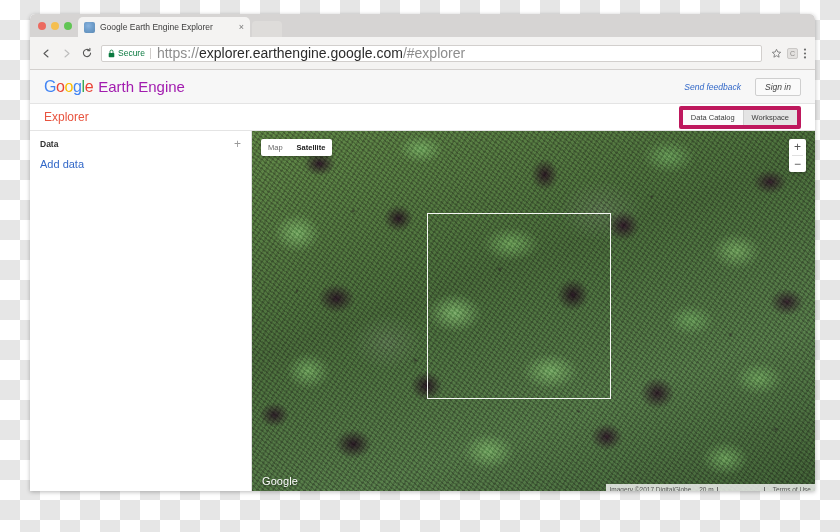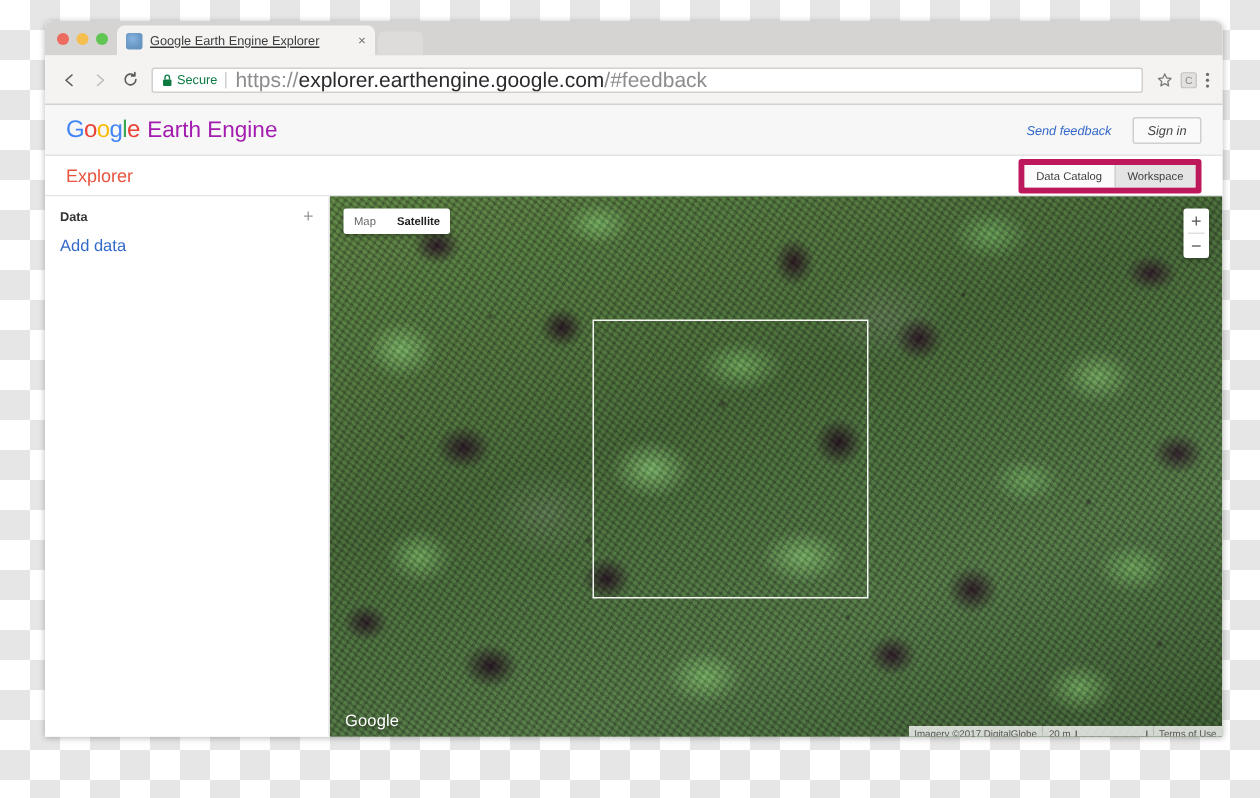--- a/index.html
+++ b/index.html
@@ -71,21 +71,20 @@
     flex: 0 0 auto;
     margin-right: 5px;
   }
   #tab-title {
     font-size: 8.5px;
     color: #3b3b3b;
     white-space: nowrap;
     overflow: hidden;
     text-overflow: ellipsis;
     flex: 1 1 auto;
-    text-decoration: underline;
   }
   #tab-close {
     font-size: 9px;
     color: #777;
     flex: 0 0 auto;
     padding-left: 4px;
   }
   #tab-ghost {
     position: absolute;
     left: 222px; top: 7px;
@@ -246,21 +245,21 @@
   .seg.active { background: #e4e4e4; }
   .seg + .seg { border-left: 1px solid #cfcfcf; }
 
   
   #content {
     position: relative;
     height: 364px;
     display: flex;
   }
   #sidebar {
-    width: 190px;
+    width: 222px;
     background: #ffffff;
     border-right: 1px solid #e0e0e0;
     box-sizing: border-box;
     padding: 8px 10px;
     flex: 0 0 auto;
   }
   #data-row {
     display: flex;
     align-items: center;
     margin-bottom: 9px;
@@ -475,21 +474,21 @@
       <span id="lock-icon">
         <svg width="7" height="9" viewBox="0 0 7 9">
           <path d="M2 4 V2.6 A1.5 1.5 0 0 1 5 2.6 V4" fill="none" stroke="#0a7a40" stroke-width="0.9"></path>
           <rect x="0.7" y="4" width="5.6" height="4.3" rx="0.7" fill="#0a7a40"></rect>
         </svg>
       </span>
       <span id="secure-text">Secure</span>
       <span id="url-sep"></span>
       <span class="url-part url-dim">https://</span>
       <span class="url-part url-strong">explorer.earthengine.google.com</span>
-      <span class="url-part url-dim">/#feedback</span>
+      <span class="url-part url-dim">/#explorer</span>
     </div>
 
     <div class="tbicon">
       <svg width="11" height="11" viewBox="0 0 11 11">
           <path d="M5.5 1.3 L6.8 4 L9.7 4.3 L7.5 6.3 L8.1 9.2 L5.5 7.7 L2.9 9.2 L3.5 6.3 L1.3 4.3 L4.2 4 Z" fill="none" stroke="#7d7d7d" stroke-width="0.9" stroke-linejoin="round"></path>
         </svg>
     </div>
     <div class="tbicon">
       <svg width="13" height="13" viewBox="0 0 13 13">
           <rect x="1.5" y="1.5" width="10" height="10" rx="1.5" fill="#e3e1df" stroke="#c3c0be" stroke-width="0.8"></rect>

